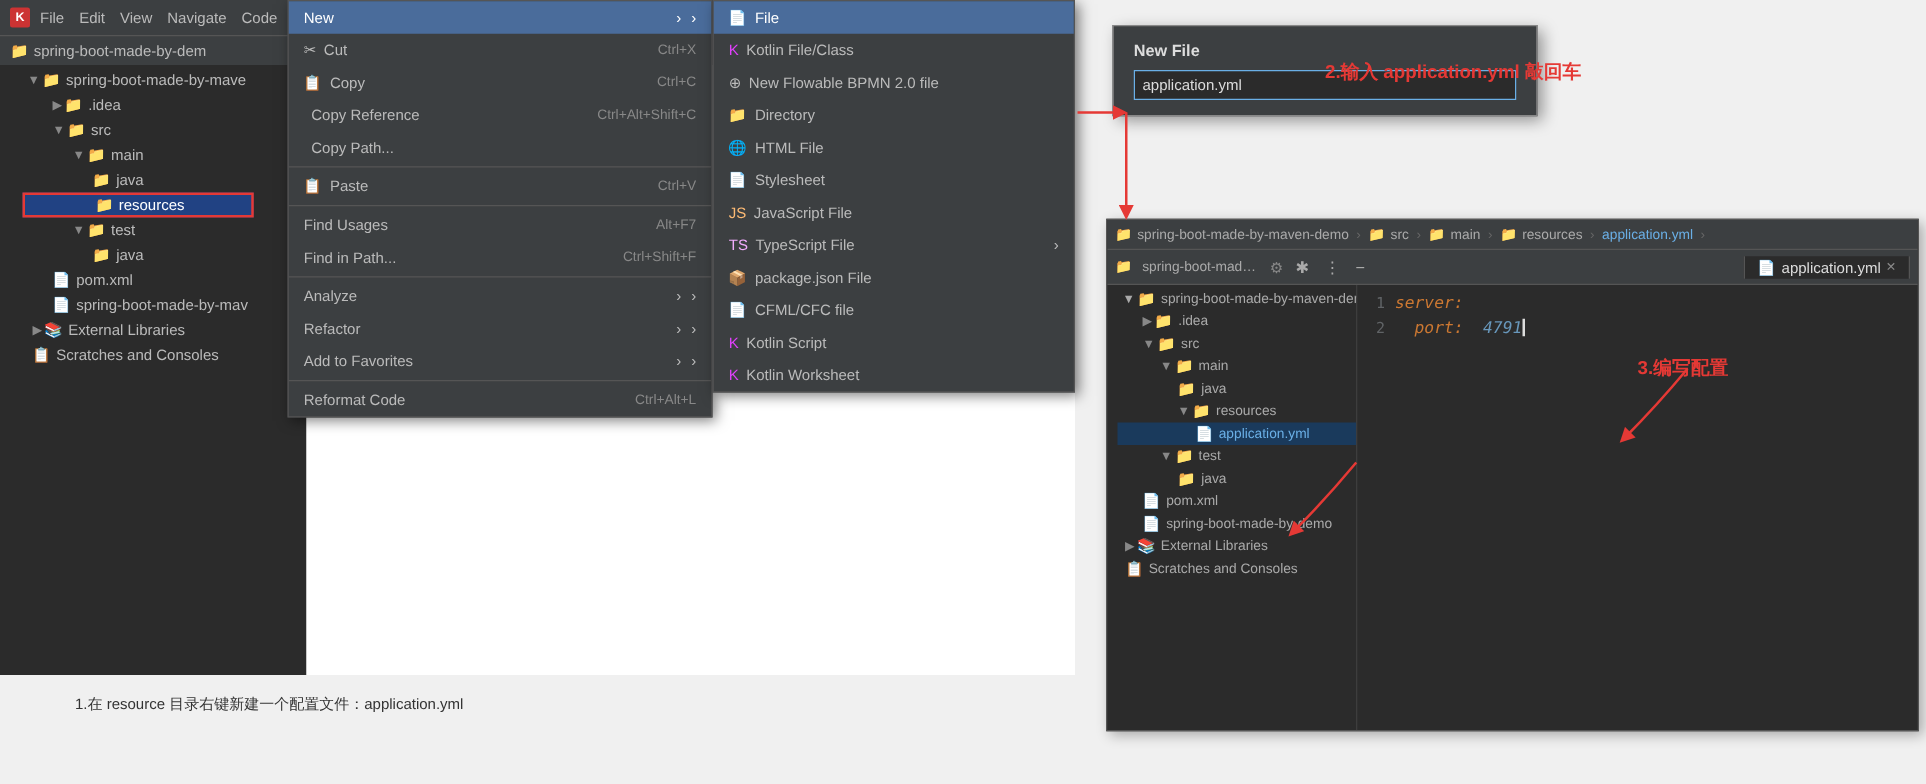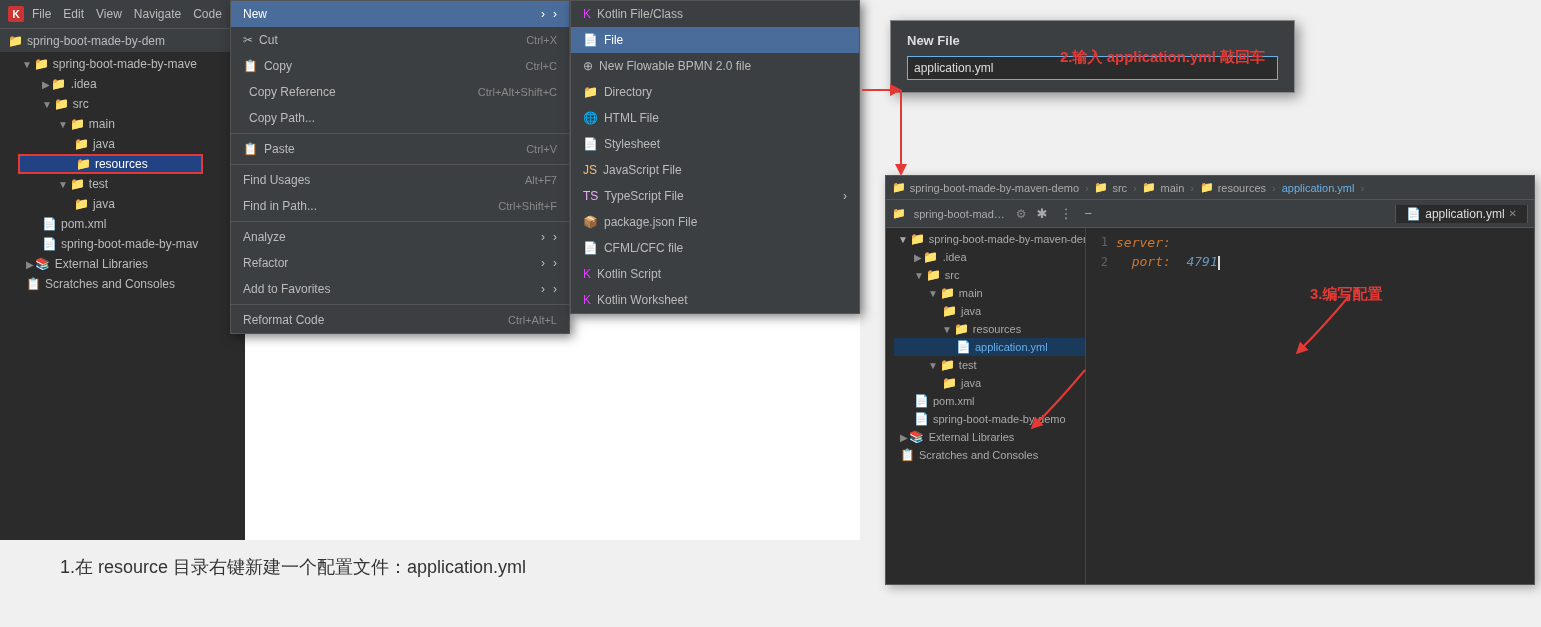--- a/index.html
+++ b/index.html
@@ -160,21 +160,21 @@
       font-size: 12px;
     }
     .submenu-item.highlighted { background: #4a6c9b; color: white; }
     .submenu-icon { margin-right: 6px; font-size: 12px; width: 16px; text-align: center; }
     .submenu-shortcut { color: #888; font-size: 11px; }
 
     
     .new-file-dialog {
       position: absolute;
       left: 890px; top: 20px;
-      width: 405px;
+      width: 340px;
       background: #3c3f41;
       border: 1px solid #888;
       box-shadow: 4px 4px 12px rgba(0,0,0,0.4);
       padding: 12px 16px;
       z-index: 200;
     }
     .new-file-title {
       color: #ddd;
       font-size: 13px;
       font-weight: bold;
@@ -425,27 +425,27 @@
       <span class="has-sub">›</span>
     </div>
     <div class="context-menu-separator"></div>
     <div class="context-menu-item">
       <span>Reformat Code</span>
       <span class="shortcut">Ctrl+Alt+L</span>
     </div>
   </div>
 
   <div class="submenu">
-    <div class="submenu-item">
-      <span><span class="submenu-icon" style="color:#e040fb">K</span><span>Kotlin File/Class</span></span>
-    </div>
     <div class="submenu-item highlighted">
       <span><span class="submenu-icon">📄</span><span>File</span></span>
     </div>
     <div class="submenu-item">
+      <span><span class="submenu-icon" style="color:#e040fb">K</span><span>Kotlin File/Class</span></span>
+    </div>
+    <div class="submenu-item">
       <span><span class="submenu-icon">⊕</span><span>New Flowable BPMN 2.0 file</span></span>
     </div>
     <div class="submenu-item">
       <span><span class="submenu-icon">📁</span><span>Directory</span></span>
     </div>
     <div class="submenu-item">
       <span><span class="submenu-icon" style="color:#e8bf6a">🌐</span><span>HTML File</span></span>
     </div>
     <div class="submenu-item">
       <span><span class="submenu-icon">📄</span><span>Stylesheet</span></span>
@@ -465,21 +465,21 @@
     </div>
     <div class="submenu-item">
       <span><span class="submenu-icon" style="color:#e040fb">K</span><span>Kotlin Script</span></span>
     </div>
     <div class="submenu-item">
       <span><span class="submenu-icon" style="color:#e040fb">K</span><span>Kotlin Worksheet</span></span>
     </div>
   </div>
 </div>
 
-<div style="position:absolute; left:60px; top:555px; font-size:18px; color:#333; z-index:10;">1.在 resource 目录右键新建一个配置文件：application.yml</div>
+<div style="position:absolute; left:60px; top:555px; font-size:12px; color:#333; z-index:10;">1.在 resource 目录右键新建一个配置文件：application.yml</div>
 
 <div class="new-file-dialog">
   <div class="new-file-title">New File</div>
   <input class="new-file-input" type="text" value="application.yml" style="">
 </div>
 
 <div style="position:absolute; left:1060px; top:48px; color:#e53935; font-size:15px; font-weight:bold; z-index:210;">2.输入 application.yml 敲回车</div>
 
 <svg style="position:absolute; left:860px; top:80px; z-index:300; overflow:visible;" width="45" height="20">
   <defs>

